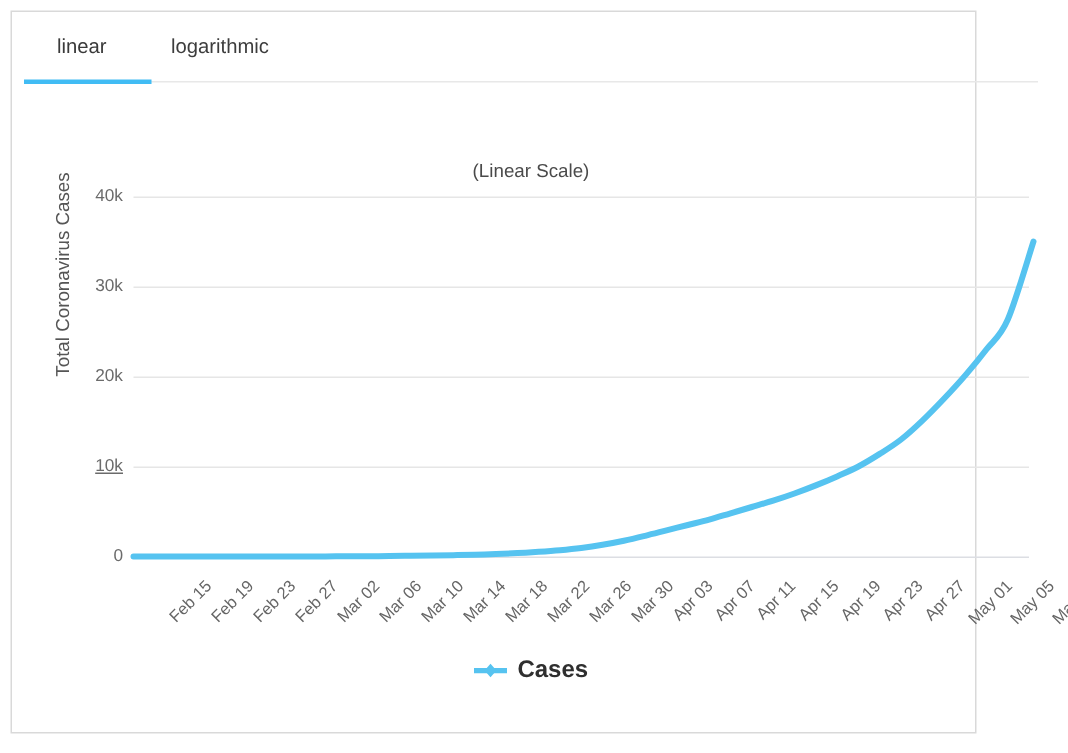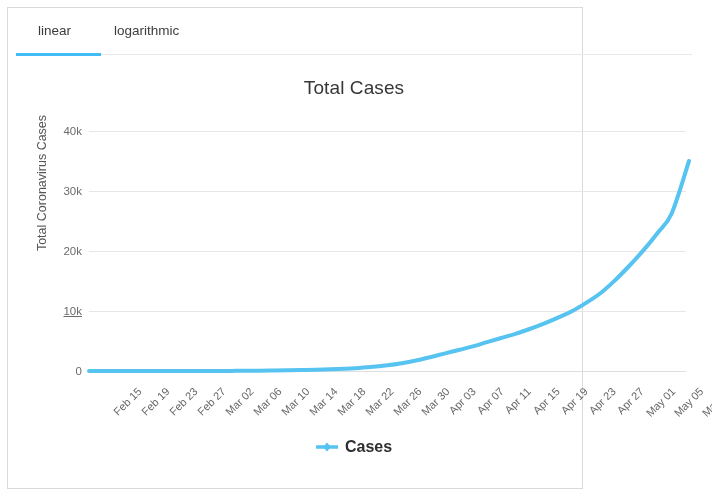--- a/index.html
+++ b/index.html
@@ -11,21 +11,21 @@
     width: 712px;
     height: 502px;
     font-family: "Liberation Sans", sans-serif;
     overflow: hidden;
   }
 
   #card {
     position: absolute;
     left: 7px;
     top: 7px;
-    width: 576px;
+    width: 644px;
     height: 482px;
     box-sizing: border-box;
     border: 1px solid #d9d9d9;
     background: #fff;
   }
 
   
   #tabbar {
     position: absolute;
     left: 0;
@@ -183,21 +183,21 @@
 
 <div id="card">
 
   <div id="tabbar">
     <div class="tab t0">linear</div>
     <div class="tab t1">logarithmic</div>
     <div id="tab-underline-track"></div>
     <div id="tab-underline-active"></div>
   </div>
 
-  <div id="chart-title">Total Cases</div>
+  <div id="chart-subtitle">(Linear Scale)</div>
 
   <div id="plot-wrap">
     <div id="ylabel">Total Coronavirus Cases</div>
     <div id="ytick-holder">
         <div class="ytick" style="top: 123px;">40k</div>
         <div class="ytick" style="top: 183px;">30k</div>
         <div class="ytick" style="top: 243px;">20k</div>
         <div class="ytick" style="top: 303px; text-decoration: underline;">10k</div>
         <div class="ytick" style="top: 363px;">0</div>
       </div>

